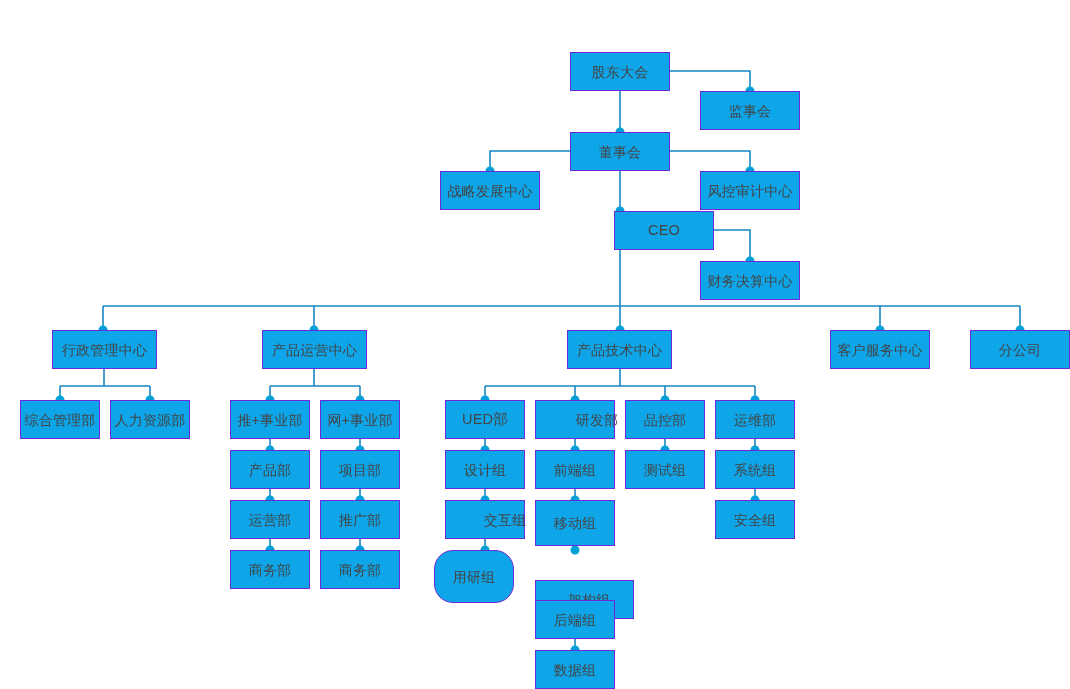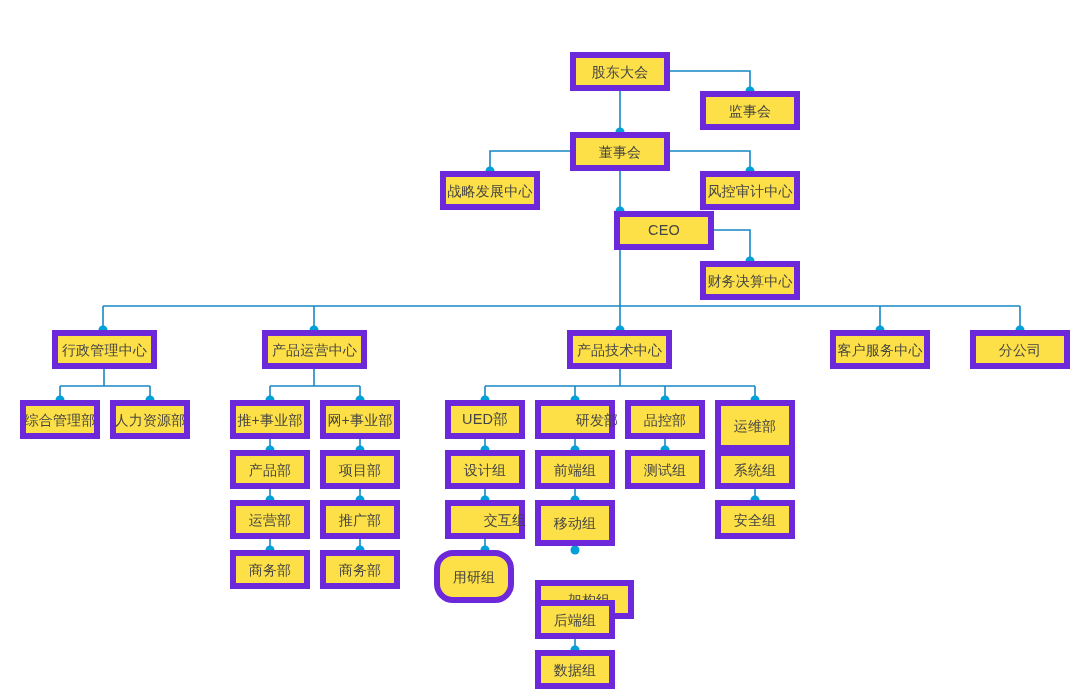--- a/index.html
+++ b/index.html
@@ -21,22 +21,22 @@
     position: absolute;
     left: 0;
     top: 0;
     width: 1070px;
     height: 689px;
     pointer-events: none;
   }
   .node {
     position: absolute;
     box-sizing: border-box;
-    border: 6px solid #6d28d9;
-    background: #fde047;
+    border: 1px solid #6d28d9;
+    background: #0ea5e9;
     color: #444444;
     font-size: 14px;
     line-height: 1;
     display: flex;
     align-items: center;
     justify-content: center;
     text-align: center;
     white-space: nowrap;
     letter-spacing: 0.2px;
   }
@@ -173,21 +173,21 @@
   <div class="node" style="left: 230px; top: 450px; width: 80px; height: 39px;">产品部</div>
   <div class="node" style="left: 320px; top: 450px; width: 80px; height: 39px;">项目部</div>
   <div class="node" style="left: 230px; top: 500px; width: 80px; height: 39px;">运营部</div>
   <div class="node" style="left: 320px; top: 500px; width: 80px; height: 39px;">推广部</div>
   <div class="node" style="left: 230px; top: 550px; width: 80px; height: 39px;">商务部</div>
   <div class="node" style="left: 320px; top: 550px; width: 80px; height: 39px;">商务部</div>
 
   <div class="node latin" style="left: 445px; top: 400px; width: 80px; height: 39px;">UED部</div>
   <div class="node" style="left: 535px; top: 400px; width: 80px; height: 39px; padding-left: 44px;">研发部</div>
   <div class="node" style="left: 625px; top: 400px; width: 80px; height: 39px;">品控部</div>
-  <div class="node" style="left: 715px; top: 400px; width: 80px; height: 51px;">运维部</div>
+  <div class="node" style="left: 715px; top: 400px; width: 80px; height: 39px;">运维部</div>
 
   <div class="node" style="left: 445px; top: 450px; width: 80px; height: 39px;">设计组</div>
   <div class="node" style="left: 535px; top: 450px; width: 80px; height: 39px;">前端组</div>
   <div class="node" style="left: 625px; top: 450px; width: 80px; height: 39px;">测试组</div>
   <div class="node" style="left: 715px; top: 450px; width: 80px; height: 39px;">系统组</div>
 
   <div class="node" style="left: 445px; top: 500px; width: 80px; height: 39px; padding-left: 40px;">交互组</div>
   <div class="node" style="left: 535px; top: 500px; width: 80px; height: 46px;">移动组</div>
   <div class="node" style="left: 715px; top: 500px; width: 80px; height: 39px;">安全组</div>
 

